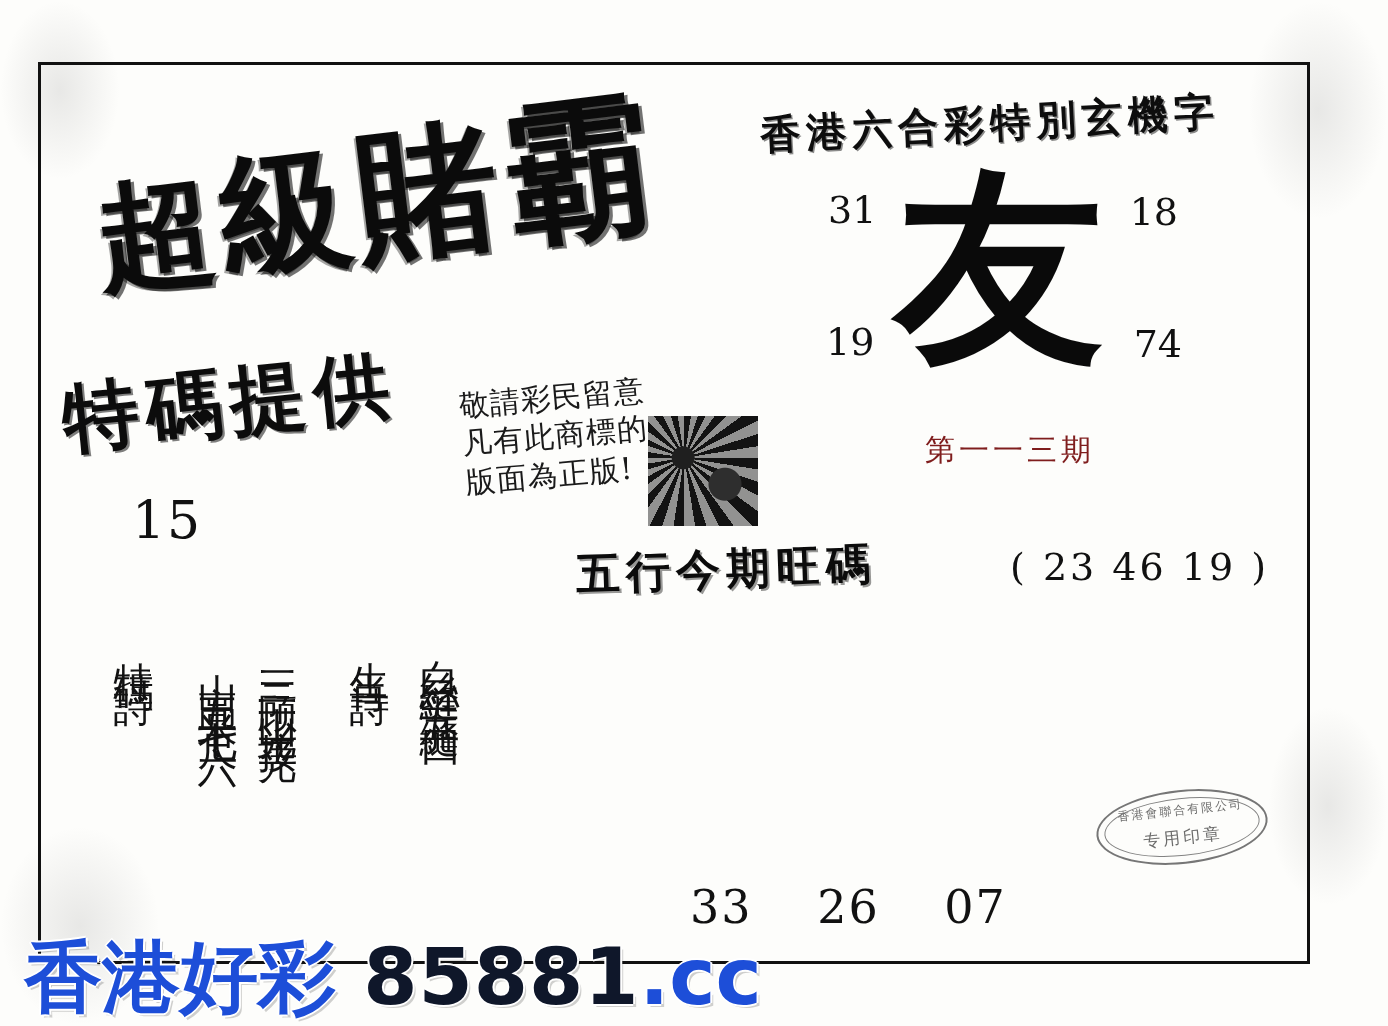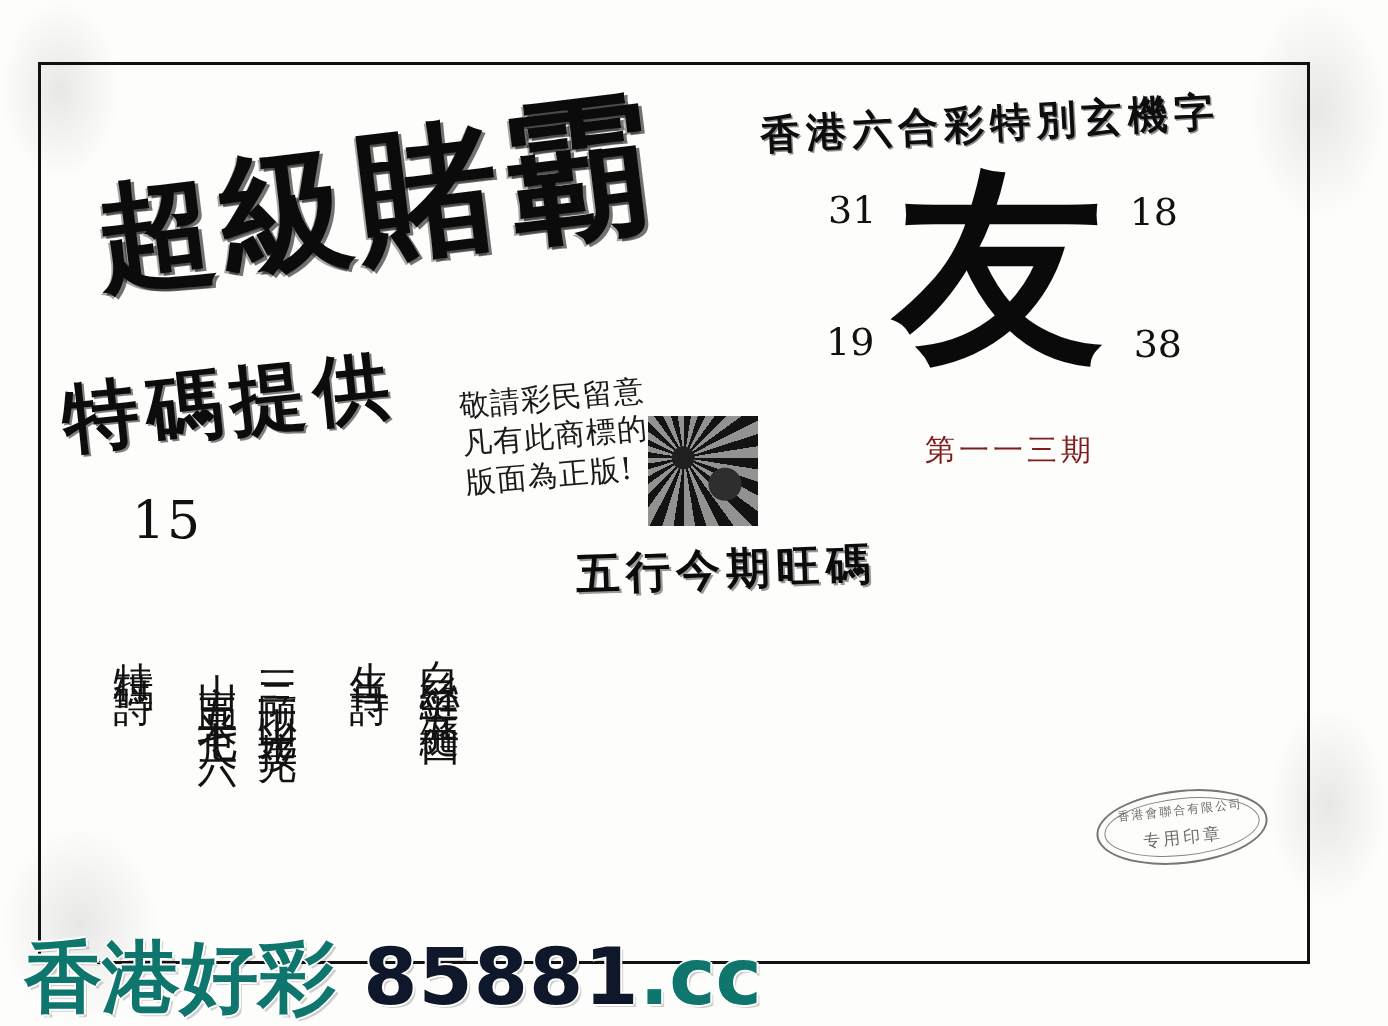--- a/index.html
+++ b/index.html
@@ -266,21 +266,21 @@
     white-space: nowrap;
     font-family: "DejaVu Sans", sans-serif;
     font-weight: bold;
     font-size: 78px;
     line-height: 1;
     color: #e8262b;
     text-shadow:
       2px 0 0 #fff, -2px 0 0 #fff, 0 2px 0 #fff, 0 -2px 0 #fff,
       3px 3px 0 rgba(0,0,0,0.18);
   }
-  #watermark .cc { color: #0f766e; }
+  #watermark .cc { color: #1d4ed8; }
   #watermark .digits { color: #0f172a; letter-spacing: 1px; }
 </style>
 </head>
 <body>
 
 <div id="page">
 
   <div class="scan-blotch" style="left:0;top:0;width:120px;height:180px;"></div>
   <div class="scan-blotch" style="right:0;top:0;width:140px;height:220px;"></div>
   <div class="scan-blotch" style="left:0;bottom:0;width:160px;height:200px;"></div>
@@ -304,33 +304,39 @@
 
   <div id="num-15">15</div>
 
   <div id="right-header">香港六合彩特別玄機字</div>
 
   <div id="bigchar-area">
     <div id="bigchar">友</div>
     <div class="corner-num" id="cn-tl">31</div>
     <div class="corner-num" id="cn-tr">18</div>
     <div class="corner-num" id="cn-bl">19</div>
-    <div class="corner-num" id="cn-br">38</div>
+    <div class="corner-num" id="cn-br">74</div>
   </div>
 
   <div id="issue">第一一三期</div>
 
   <div id="wuxing">五行今期旺碼</div>
+  <div id="wuxing-nums">( 23 46  19 )</div>
 
   <div class="vcol" id="vc1">特碼詩</div>
   <div class="vcol" id="vc2">山高五米七尺六</div>
   <div class="vcol" id="vc3">三三顾山光接光</div>
   <div class="vcol" id="vc4">生肖詩</div>
   <div class="vcol" id="vc5">白絲縫二五縫四</div>
 
+  <div id="double-nums">
+    <span>33</span>
+    <span>26</span>
+    <span>07</span>
+  </div>
 
   <div id="seal">
     <div class="ring"></div>
     <div class="seal-top">香港會聯合有限公司</div>
     <div class="seal-mid">专用印章</div>
   </div>
 
   <div id="watermark">
     <span class="cc">香港好彩</span>
     <span class="digits">85881</span><span class="cc">.cc</span>

